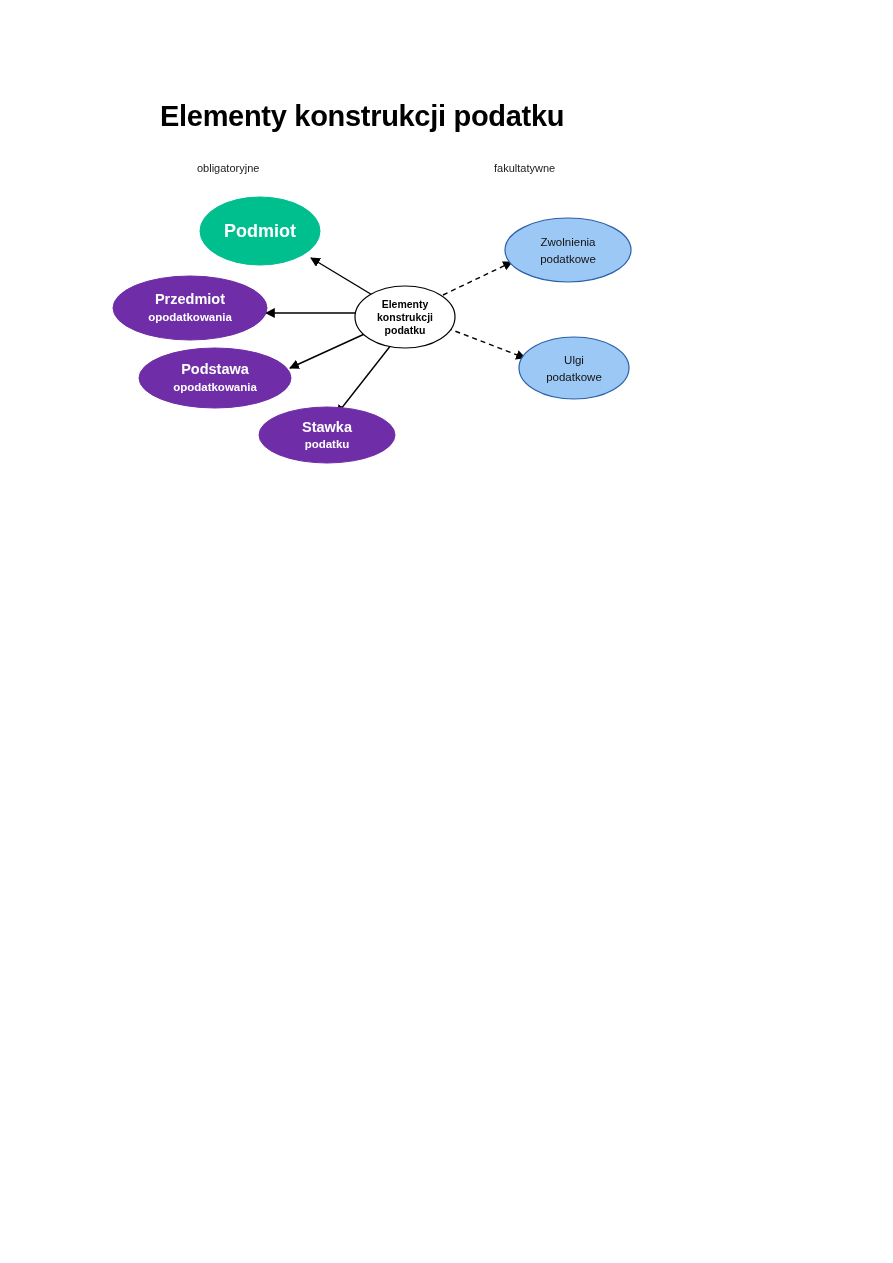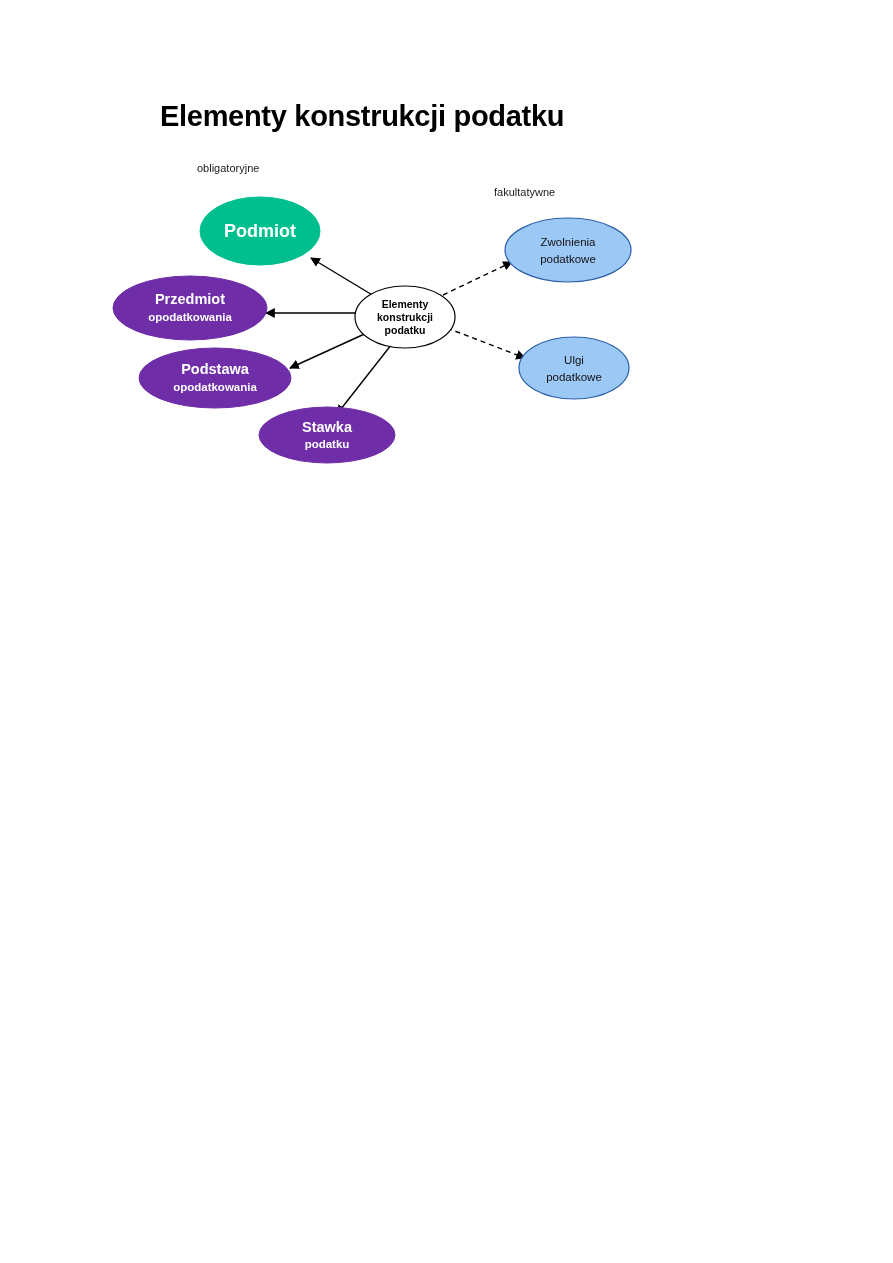--- a/index.html
+++ b/index.html
@@ -33,21 +33,21 @@
     letter-spacing: -0.3px;
     white-space: nowrap;
   }
   .group-label {
     position: absolute;
     font-size: 11px;
     color: #1a1a1a;
     white-space: nowrap;
   }
   #label-obligatoryjne { left: 197px; top: 162px; text-align: center; }
-  #label-fakultatywne  { left: 494px; top: 162px; margin-top: 24px; }
+  #label-fakultatywne  { left: 494px; top: 162px; }
 
   #graph {
     position: absolute;
     left: 0;
     top: 0;
     width: 893px;
     height: 1263px;
   }
   .node-label {
     font-family: "Liberation Sans", sans-serif;

